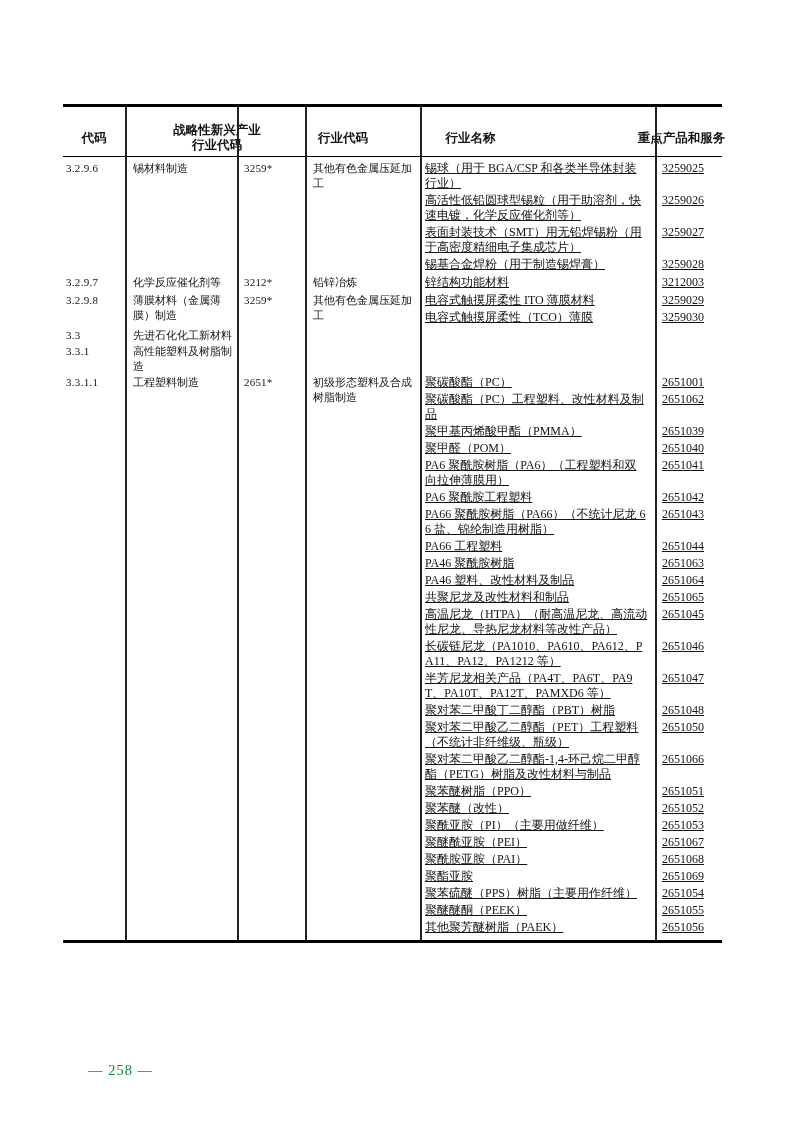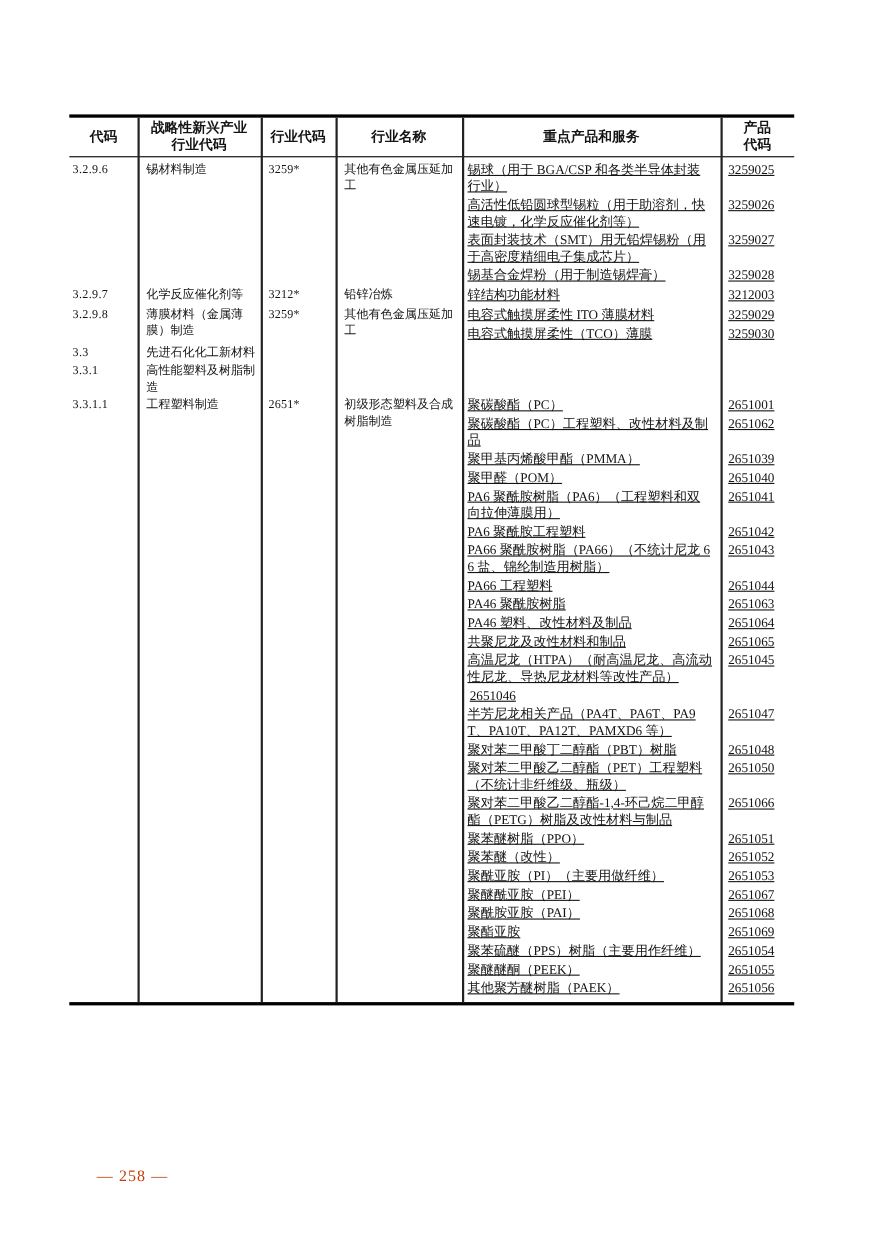--- a/index.html
+++ b/index.html
@@ -24,23 +24,24 @@
   .vl1{left:62px;}  .vl2{left:174px;} .vl3{left:242px;} .vl4{left:357px;} .vl5{left:592px;}
   .theader{
     display:grid;
     grid-template-columns:62px 112px 68px 115px 235px 67px;
     align-items:center;
     text-align:center;
     font-weight:bold;
     font-size:12.5px;
     line-height:15px;
     min-height:36px;
-    padding:2px 0 3px 0;
+    padding:16px 0 3px 0;
     border-bottom:1.5px solid #000;
     box-sizing:border-box;
+    gap:36px;
   }
   .tbody{padding:3px 0 3px 0;}
   .trow{
     display:grid;
     grid-template-columns:62px 112px 68px 115px 302px;
     align-items:start;
   }
   .cell{
     font-size:11px;
     line-height:15px;
@@ -67,21 +68,21 @@
   .p-code{
     font-size:12px;line-height:15px;
     padding-left:7px;
     box-sizing:border-box;
   }
   .pagenum{
     position:absolute;
     left:88px;top:1062px;
     font-size:14.5px;
     letter-spacing:1px;
-    color:#c2410c;
+    color:#15803d;
   }
 </style>
 </head>
 <body>
 
 <div class="page">
 
   <div class="tablewrap">
 
     <div class="vline vl1"></div>
@@ -228,20 +229,21 @@
             </div>
             <div class="entry">
               <div class="p-text">共聚尼龙及改性材料和制品</div>
               <div class="p-code">2651065</div>
             </div>
             <div class="entry">
               <div class="p-text">高温尼龙（HTPA）（耐高温尼龙、高流动性尼龙、导热尼龙材料等改性产品）</div>
               <div class="p-code">2651045</div>
             </div>
             <div class="entry">
+              <div class="p-text">长碳链尼龙（PA1010、PA610、PA612、PA11、PA12、PA1212 等）</div>
               <div class="p-code">2651046</div>
             </div>
             <div class="entry">
               <div class="p-text">半芳尼龙相关产品（PA4T、PA6T、PA9T、PA10T、PA12T、PAMXD6 等）</div>
               <div class="p-code">2651047</div>
             </div>
             <div class="entry">
               <div class="p-text">聚对苯二甲酸丁二醇酯（PBT）树脂</div>
               <div class="p-code">2651048</div>
             </div>

